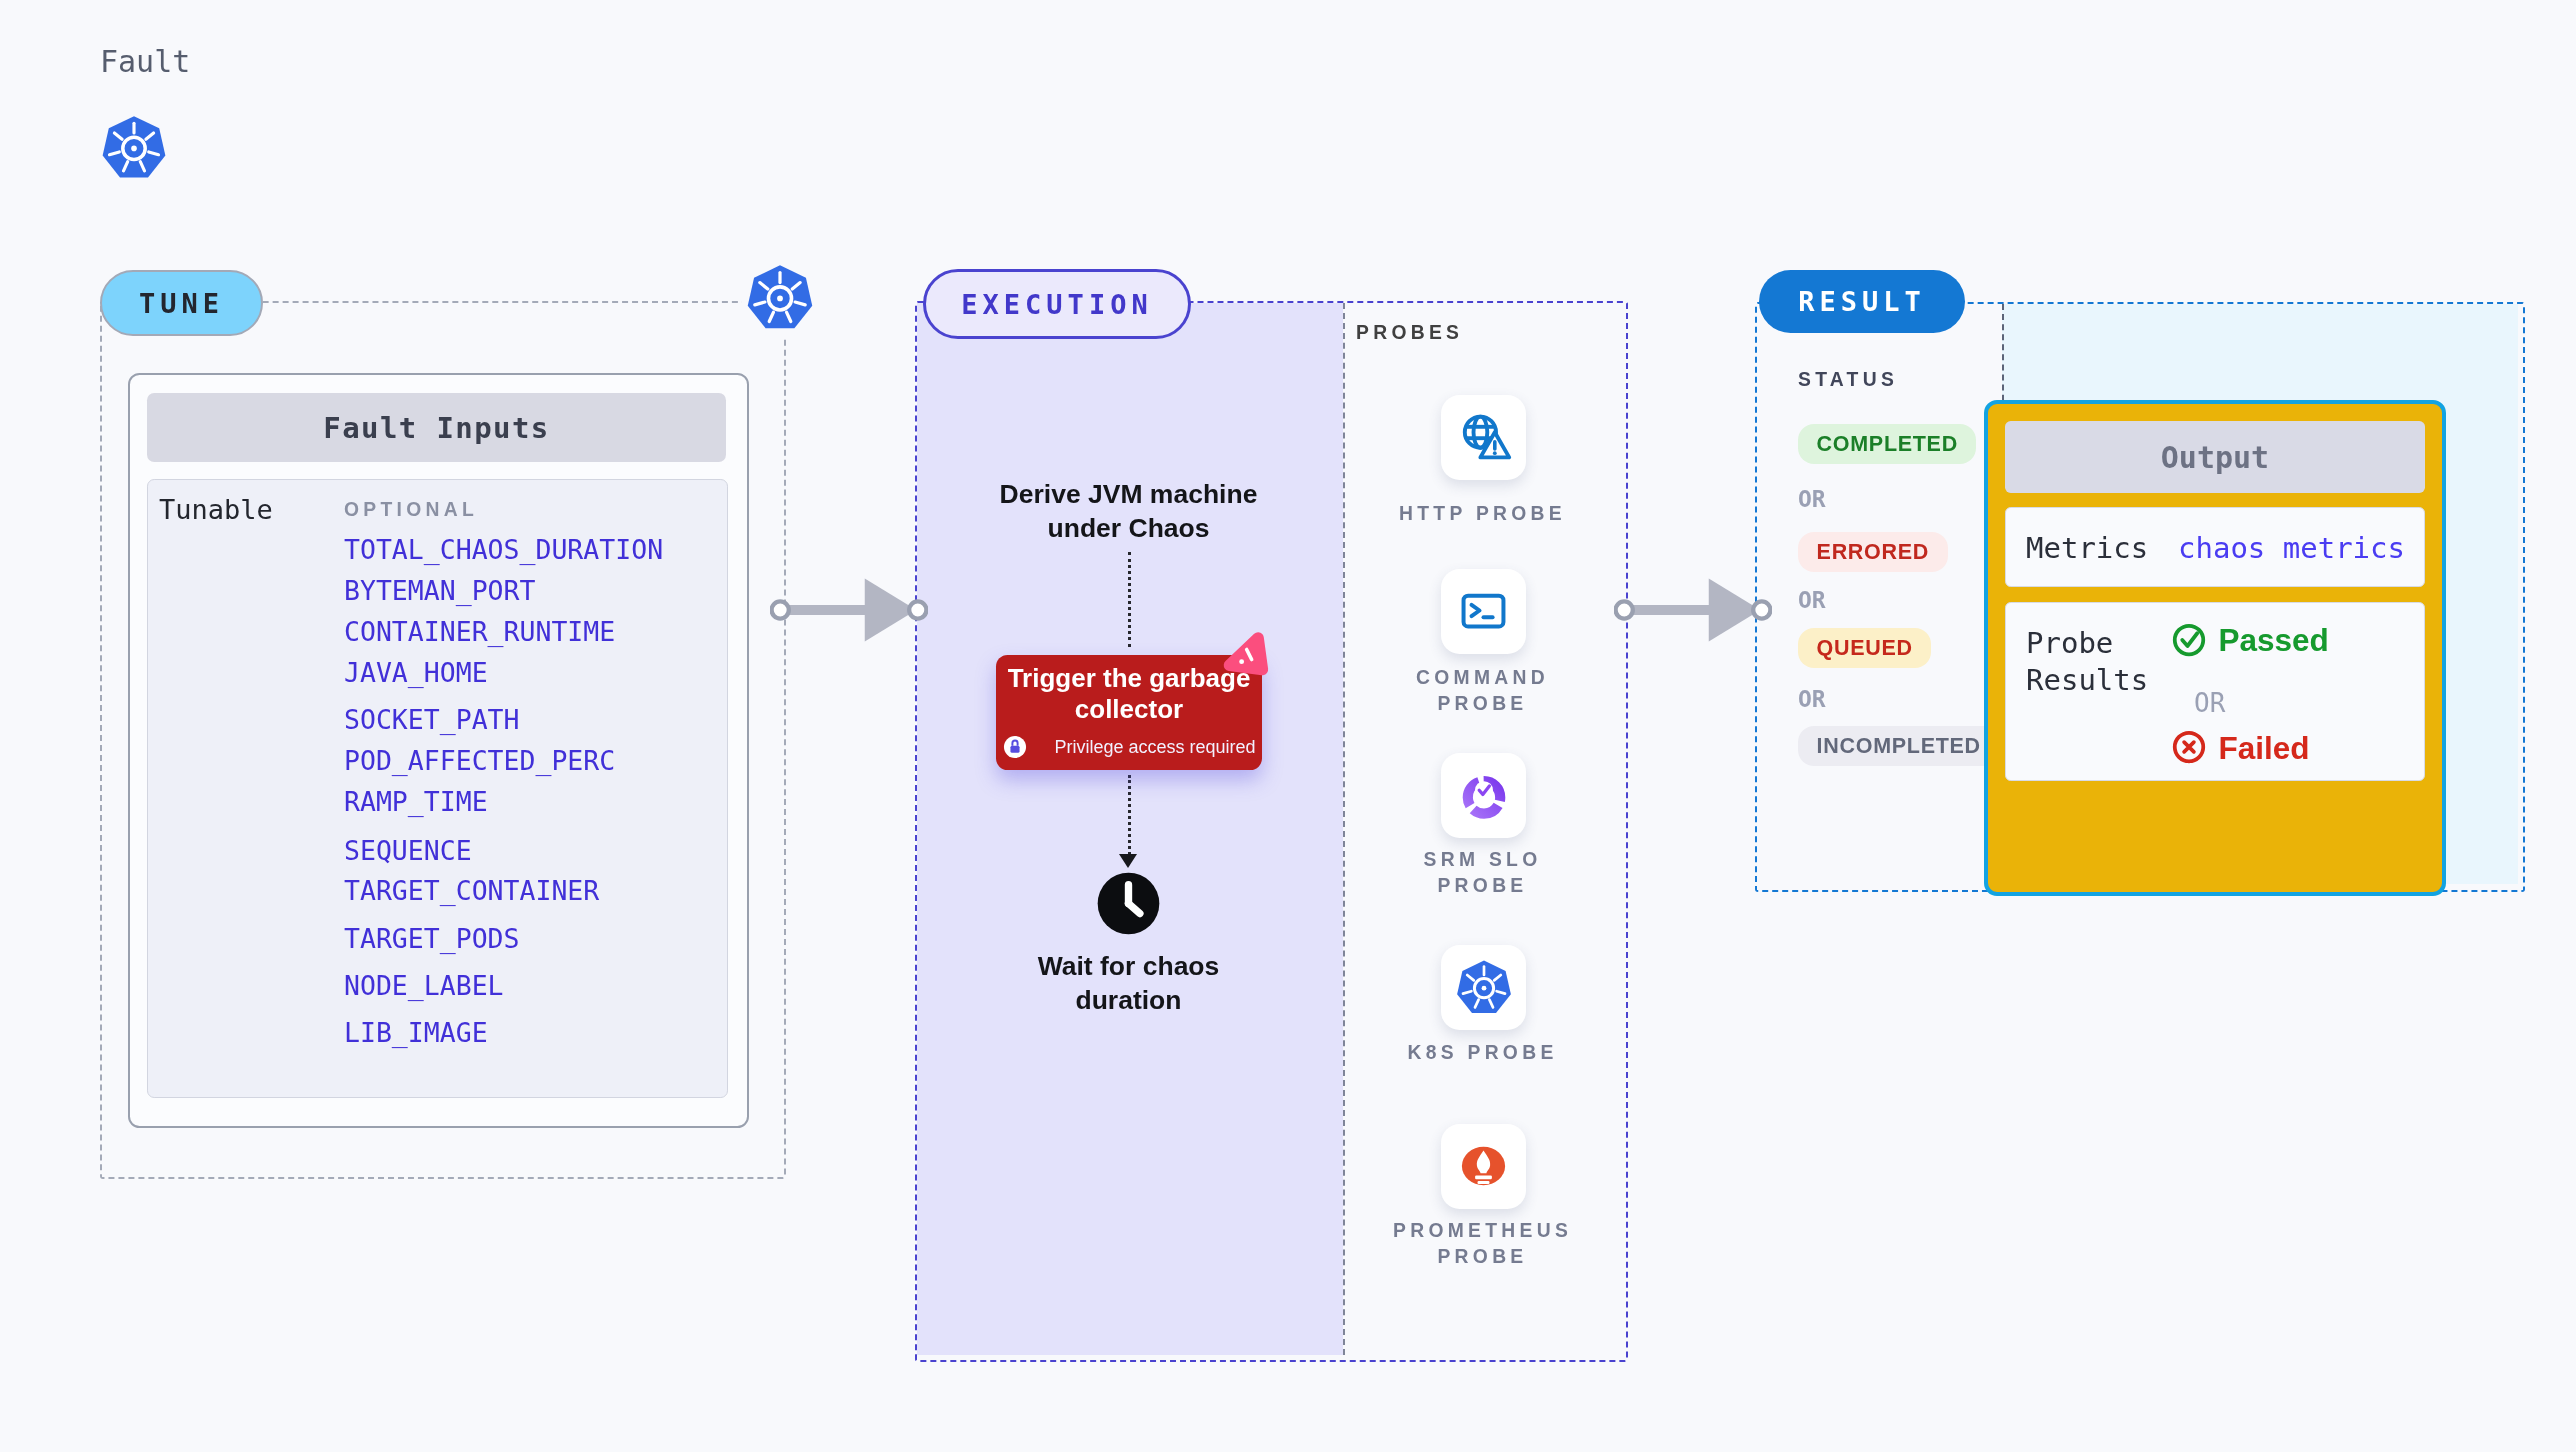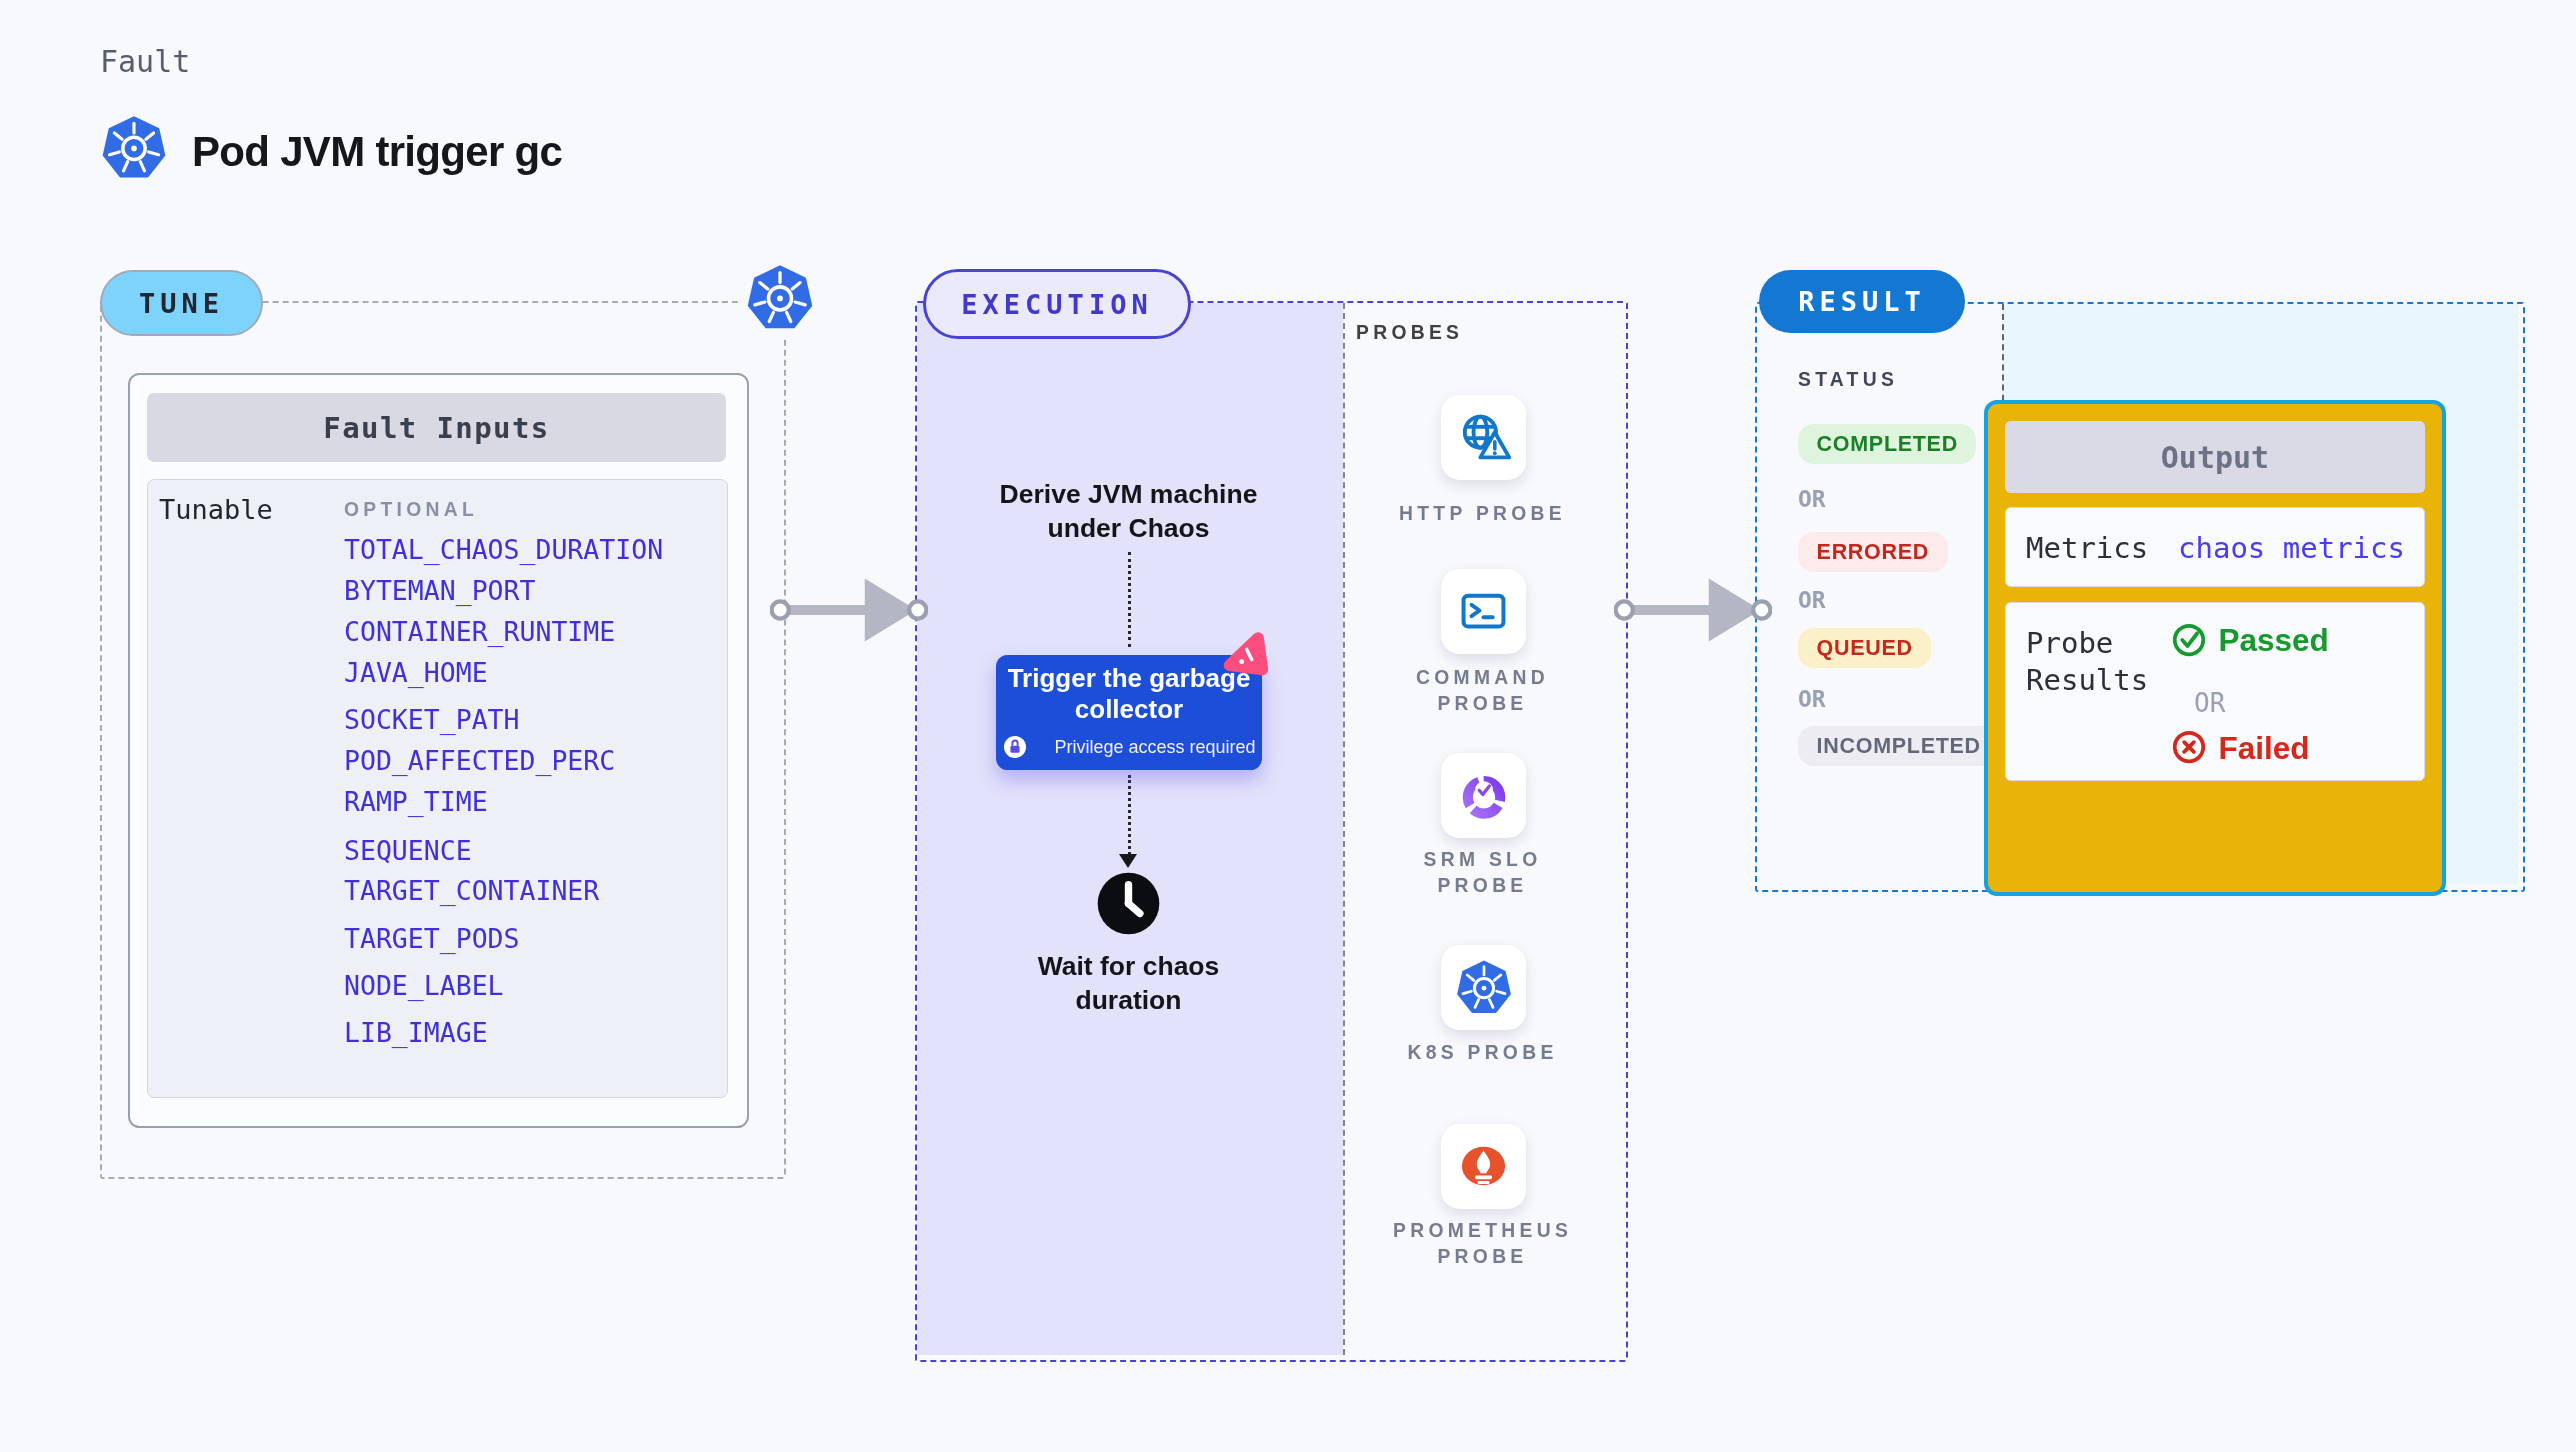--- a/index.html
+++ b/index.html
@@ -47,21 +47,21 @@
   .tunable-item{position:absolute;left:344px;font-family:"DejaVu Sans Mono",monospace;
                 font-size:26.5px;color:#4130d8;z-index:4;cursor:pointer;}
 
   
   .step-text{position:absolute;left:953px;width:351px;text-align:center;font-size:26.5px;
              font-weight:bold;color:#141519;line-height:34px;white-space:pre-line;z-index:4;}
   .dotline{position:absolute;left:1128px;width:0;border-left:3.6px dotted #27282d;z-index:4;}
   .dot-arrowhead{position:absolute;left:1119px;top:854px;width:0;height:0;z-index:4;
                  border-left:9.3px solid transparent;border-right:9.3px solid transparent;
                  border-top:14.3px solid #17181c;}
-  .gc-button{left:996px;top:655px;width:266px;height:115px;background:#1d4ed8;border-radius:11.5px;
+  .gc-button{left:996px;top:655px;width:266px;height:115px;background:#b91c1c;border-radius:11.5px;
              box-shadow:0 10px 20px rgba(87,77,224,.35);z-index:5;display:flex;flex-direction:column;
              align-items:center;justify-content:center;cursor:pointer;}
   .gc-title{font-size:26px;line-height:31px;font-weight:bold;color:#ffffff;text-align:center;white-space:pre-line;}
   .gc-note{display:flex;align-items:center;gap:26px;margin-top:8.6px;}
   .gc-note-text{font-size:18px;color:#f2f1ff;}
   .pink-icon{left:1218px;top:628px;z-index:6;}
   .clock-wrap{left:1095px;top:870px;z-index:4;}
 
   
   .probe-card{position:absolute;left:1441px;width:85px;height:85px;background:#ffffff;
@@ -132,21 +132,20 @@
       </g>
     </defs>
   </svg>
 
   <div class="abs kicker" style="left:100px;top:44px;">Fault</div>
   <span class="abs" style="left:99px;top:112px;">
     <svg width="70" height="70" viewBox="0 0 100 100">
         <use href="#k8s-logo"></use>
       </svg>
   </span>
-  <div class="abs page-title" style="left:192px;top:128px;">Pod JVM trigger gc</div>
 
   <div class="abs tune-box"></div>
   <div class="pill pill-tune">TUNE</div>
   <span class="abs" style="left:741px;top:258px;z-index:6;background:#f8f9fc;border-radius:50%;padding:2.9px;">
     <svg width="72" height="72" viewBox="0 0 100 100">
         <use href="#k8s-logo"></use>
       </svg>
   </span>
 
   <div class="abs ui-card"></div>

